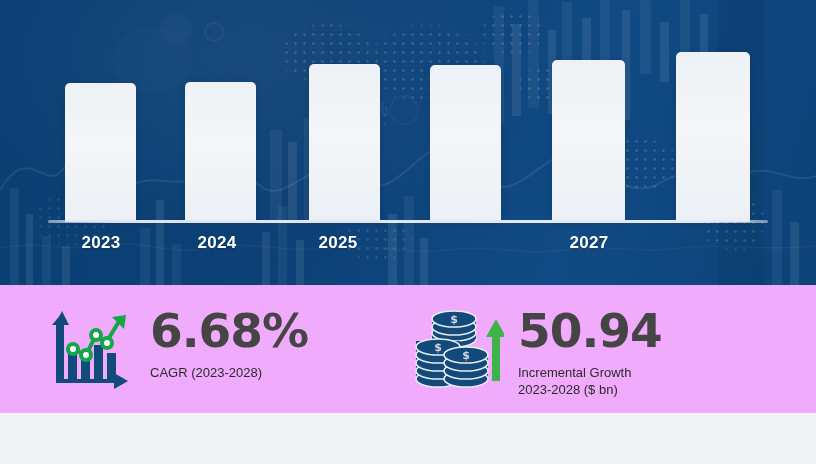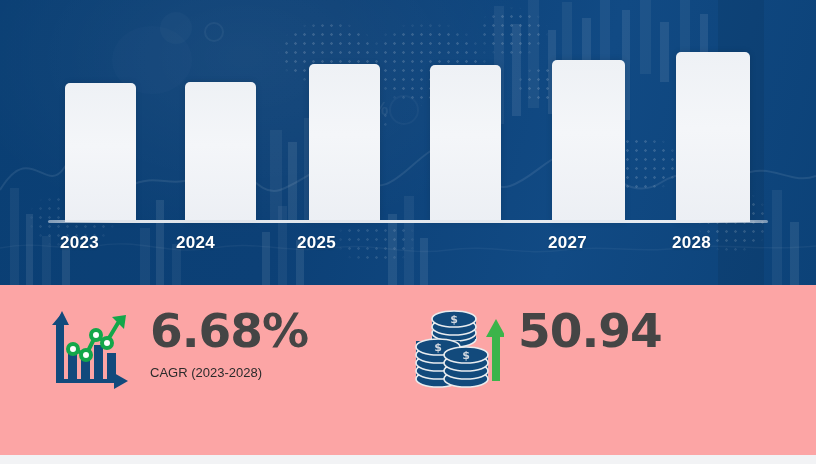--- a/index.html
+++ b/index.html
@@ -91,28 +91,28 @@
     box-shadow:0 0 6px rgba(0,0,0,0.13);
   }
   .axis-line{
     position:absolute;left:48px;top:220px;width:720px;height:3px;
     background:linear-gradient(90deg,rgba(226,231,238,.55),#dfe4ea 10%,#e7ebf1 90%,rgba(226,231,238,.5));
     border-radius:2px;
   }
   .tick-label{
     position:absolute;top:233px;
     font-size:17px;font-weight:700;color:#ffffff;
-    letter-spacing:.3px;
+    text-align:center;letter-spacing:.3px;
     text-shadow:0 1px 2px rgba(0,0,0,.25);
   }
 
   
   .stats{
-    position:absolute;left:0;top:285px;width:816px;height:170px;
-    background:#fca5a5;
+    position:absolute;left:0;top:285px;width:816px;height:128px;
+    background:#f0abfc;
   }
   .stat{position:absolute;display:flex;align-items:flex-start;}
   .stat .icon{flex:0 0 auto;}
   .stat .txt{margin-left:14px;}
   .stat .value{
     font-size:47px;font-weight:700;color:#454545;
     line-height:1.02;letter-spacing:-1px;
     font-family:"DejaVu Sans","Liberation Sans",sans-serif;
   }
   .stat .caption{
@@ -196,21 +196,20 @@
       <div class="bar" style="left:430px;top:65px;width:71px;height:157px;"></div>
       <div class="bar" style="left:552px;top:60px;width:73px;height:162px;"></div>
       <div class="bar" style="left:676px;top:52px;width:74px;height:170px;"></div>
 
       <div class="axis-line"></div>
 
       <div class="tick-label" style="left:60px;width:82px;">2023</div>
       <div class="tick-label" style="left:176px;width:82px;">2024</div>
       <div class="tick-label" style="left:297px;width:82px;">2025</div>
       <div class="tick-label" style="left:548px;width:82px;">2027</div>
-      <div class="tick-label" style="left:672px;width:82px;">2028</div>
     </div>
   </div>
 
   <div class="stats">
 
     <div class="stat" id="stat-cagr">
       <div class="icon">
         <svg width="88" height="82" viewBox="0 0 88 82">
 
           <path d="M14,6 L8,18 L12,18 L12,72 L66,72 L66,68 L78,74 L66,80 L66,76 L8,76 L8,18 L4,18 Z" fill="#124a7c"></path>
@@ -263,17 +262,19 @@
           </g>
           <text x="42" y="16" font-family="DejaVu Sans, sans-serif" font-size="11" font-weight="700" fill="#cfd6de" text-anchor="middle">$</text>
           <text x="26" y="44" font-family="DejaVu Sans, sans-serif" font-size="11" font-weight="700" fill="#cfd6de" text-anchor="middle">$</text>
           <text x="54" y="52" font-family="DejaVu Sans, sans-serif" font-size="11" font-weight="700" fill="#cfd6de" text-anchor="middle">$</text>
 
           <path d="M84,12 L94,30 L88,30 L88,74 L80,74 L80,30 L74,30 Z" fill="#3cb44a"></path>
         </svg>
       </div>
       <div class="txt">
         <div class="value">50.94</div>
+        <div class="caption">Incremental Growth
+2023-2028 ($ bn)</div>
       </div>
     </div>
 
   </div>
 </div>
 
 </body></html>

